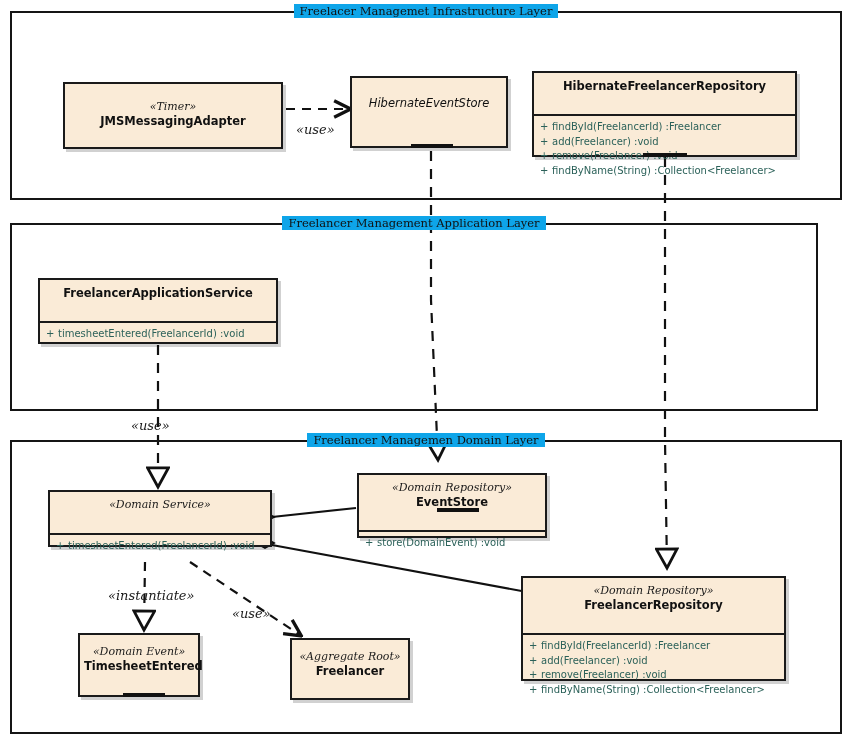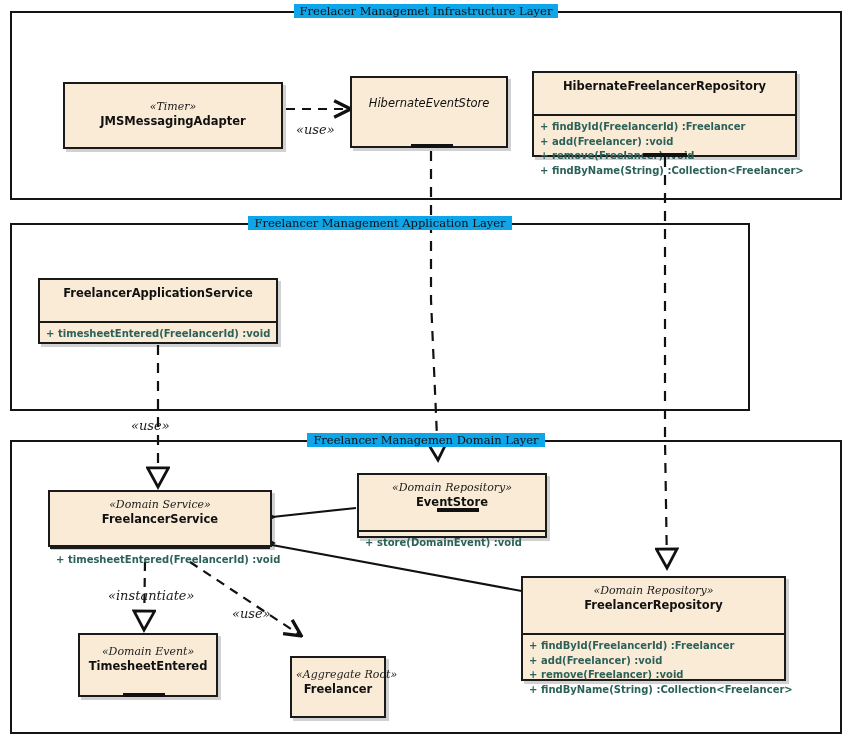--- a/index.html
+++ b/index.html
@@ -64,21 +64,20 @@
   }
   .uml-ops {
     padding: 4px 6px 5px 6px;
   }
   .op-row {
     font-family: "DejaVu Sans", sans-serif;
     font-size: 10px;
     color: #2b6159;
     line-height: 1.45;
     white-space: nowrap;
-    font-weight: bold;
   }
   .op-vis {
     display: inline-block;
     width: 12px;
     color: #2b6159;
   }
   
   .layer {
     position: absolute;
     border: 2px solid #151515;
@@ -126,21 +125,21 @@
 <body>
 
 <div id="canvas">
 
   <div class="layer" style="left:10px; top:11px; width:832px; height:189px;">
     <div class="layer-title">
       <span>Freelacer Managemet Infrastructure Layer</span>
     </div>
   </div>
 
-  <div class="layer" style="left:10px; top:223px; width:740px; height:188px;">
+  <div class="layer" style="left:10px; top:223px; width:808px; height:188px;">
     <div class="layer-title">
       <span>Freelancer Management Application Layer</span>
     </div>
   </div>
 
   <div class="layer" style="left:10px; top:440px; width:832px; height:294px;">
     <div class="layer-title">
       <span>Freelancer Managemen Domain Layer</span>
     </div>
   </div>
@@ -232,21 +231,20 @@
     </div>
   </div>
 
   <div class="edge-label" style="left:131px; top:418px;">
     <span>«use»</span>
   </div>
 
   <div class="uml-box" style="left:48px; top:490px; width:224px; height:57px;">
     <div class="uml-head with-divider">
       <span class="stereotype">«Domain Service»</span>
-      <span class="cls-name">FreelancerService</span>
     </div>
     <div class="uml-ops">
       <div class="op-row">
         <span class="op-vis">+</span><span>timesheetEntered(FreelancerId)  :void</span>
       </div>
     </div>
   </div>
 
   <div class="uml-box" style="left:357px; top:473px; width:190px; height:65px;">
     <div class="uml-head with-divider">
@@ -275,29 +273,29 @@
       </div>
       <div class="op-row">
         <span class="op-vis">+</span><span>remove(Freelancer)  :void</span>
       </div>
       <div class="op-row">
         <span class="op-vis">+</span><span>findByName(String)  :Collection&lt;Freelancer&gt;</span>
       </div>
     </div>
   </div>
 
-  <div class="uml-box" style="left:78px; top:633px; width:140px; height:64px;">
+  <div class="uml-box" style="left:78px; top:633px; width:122px; height:64px;">
     <div class="uml-head" style="padding-top:10px;">
       <span class="stereotype">«Domain Event»</span>
       <span class="cls-name">TimesheetEntered</span>
     </div>
   </div>
   <div class="tab-mark" style="left:123px; top:693px; width:42px;"></div>
 
-  <div class="uml-box" style="left:290px; top:656px; width:96px; height:62px;">
+  <div class="uml-box" style="left:290px; top:638px; width:120px; height:62px;">
     <div class="uml-head" style="padding-top:10px;">
       <span class="stereotype">«Aggregate Root»</span>
       <span class="cls-name">Freelancer</span>
     </div>
   </div>
 
   <div class="edge-label" style="left:108px; top:588px;">
     <span>«instantiate»</span>
   </div>
 

